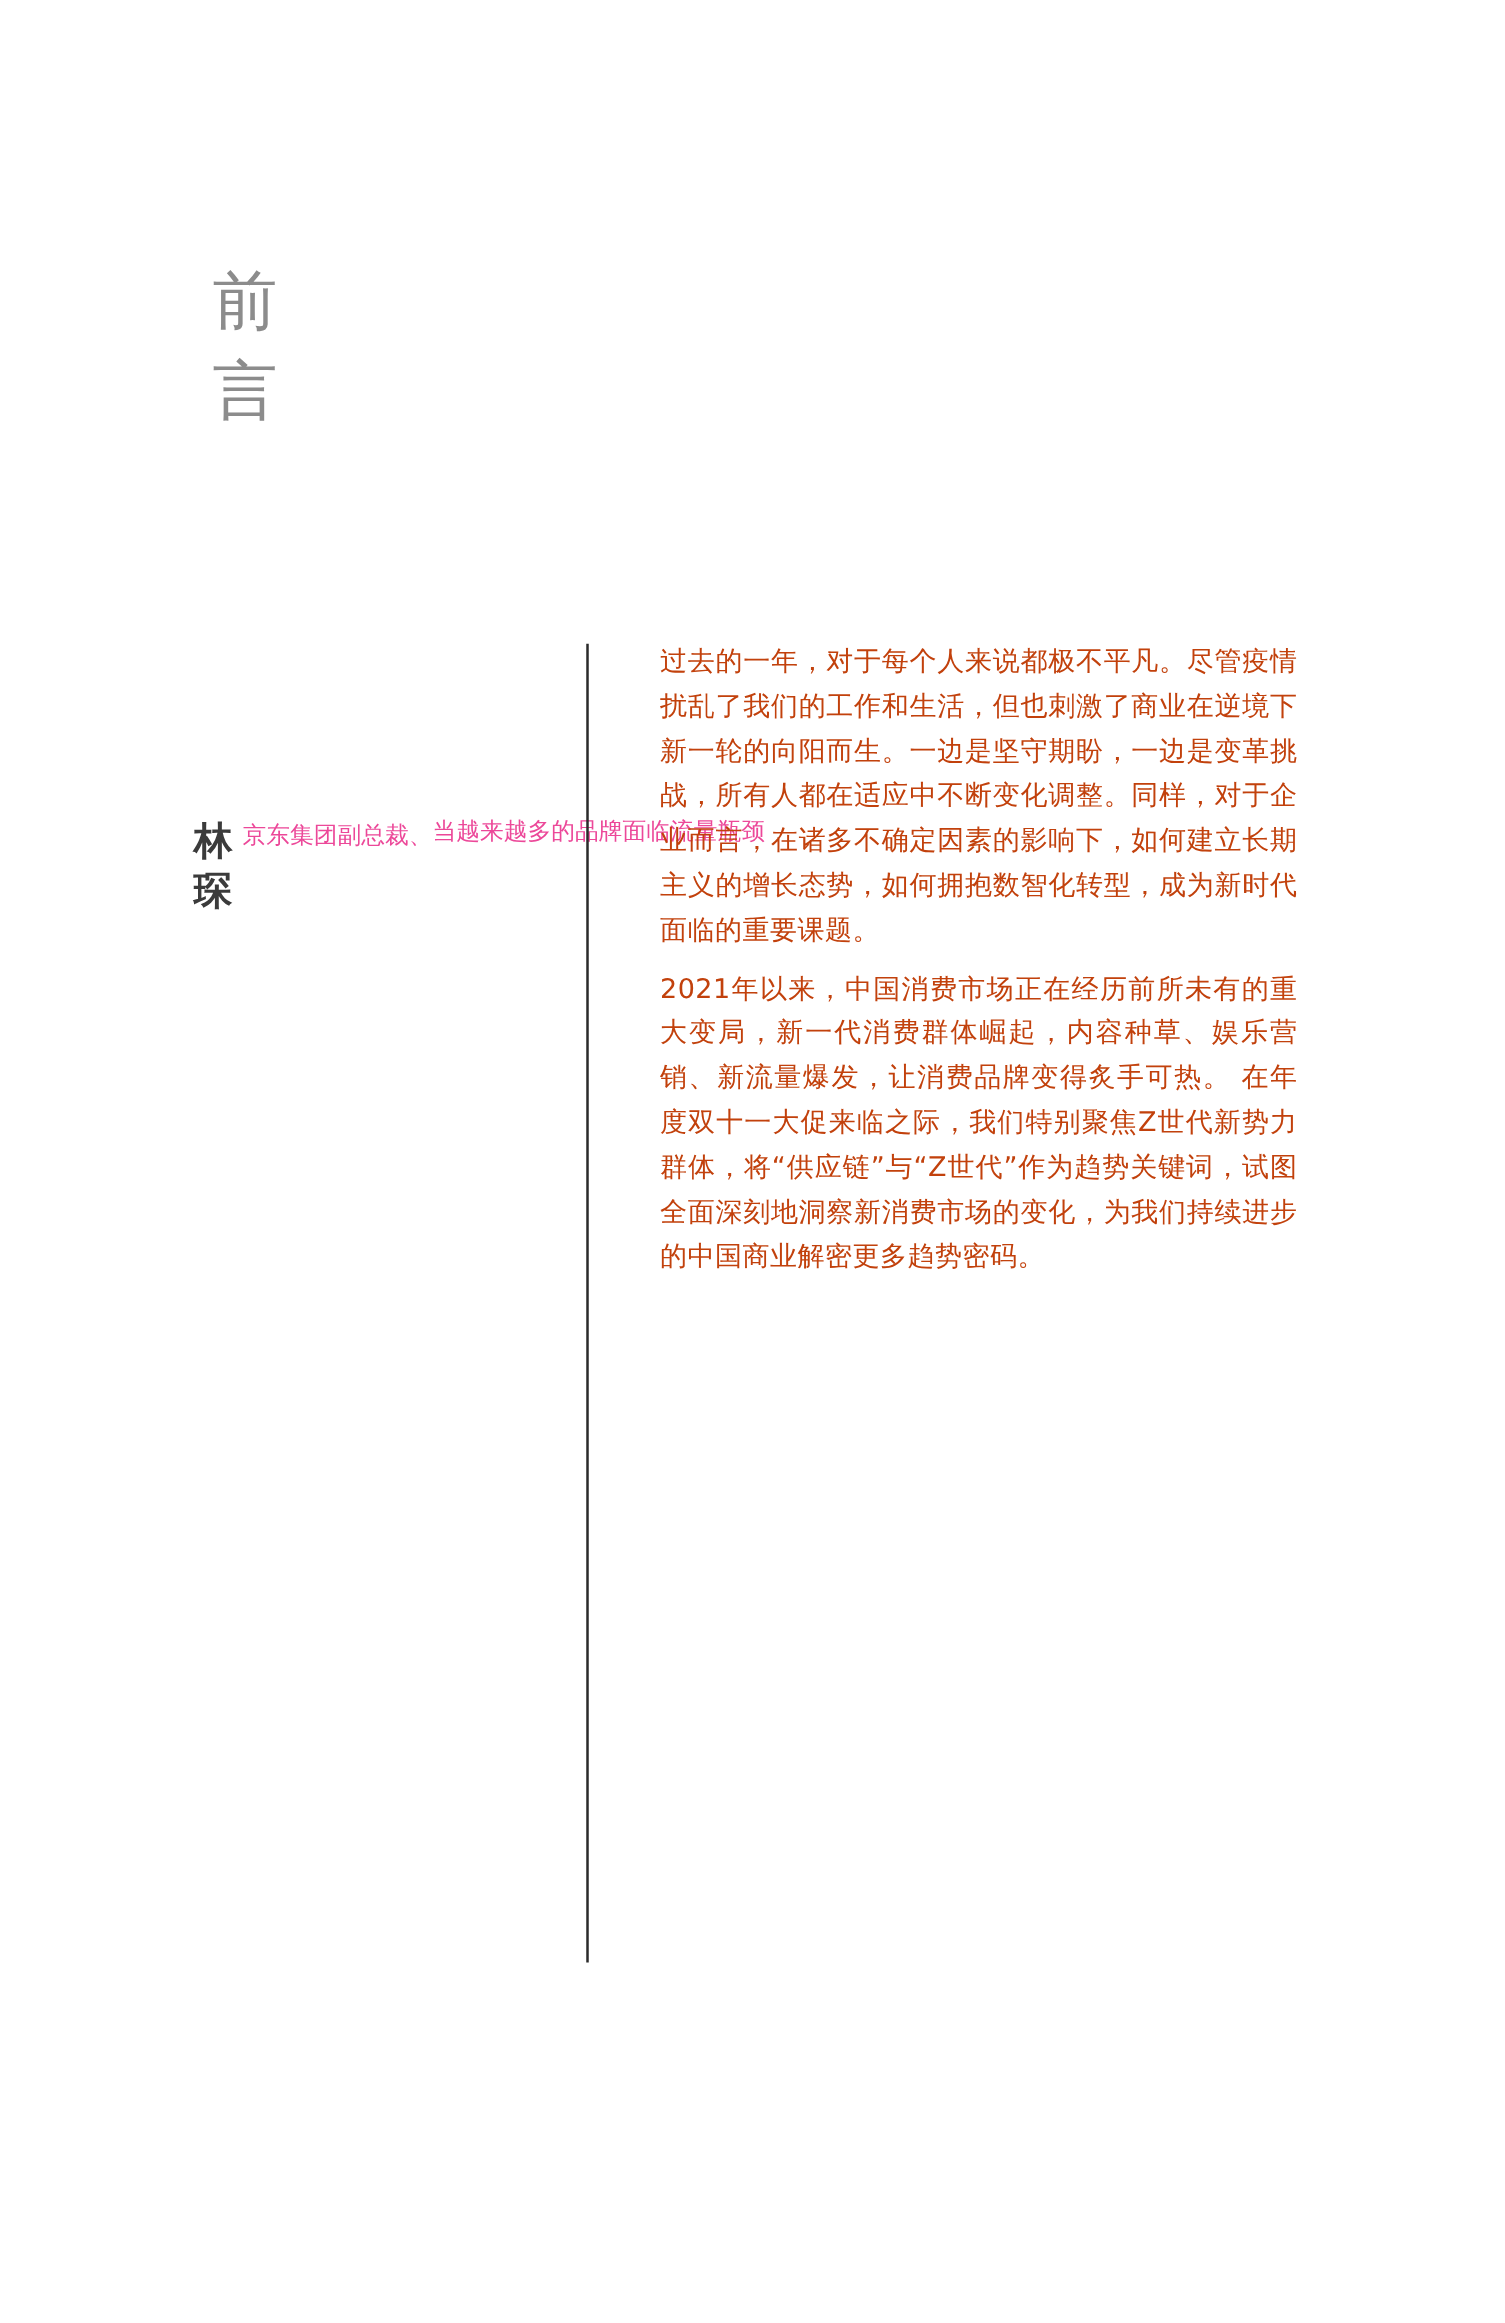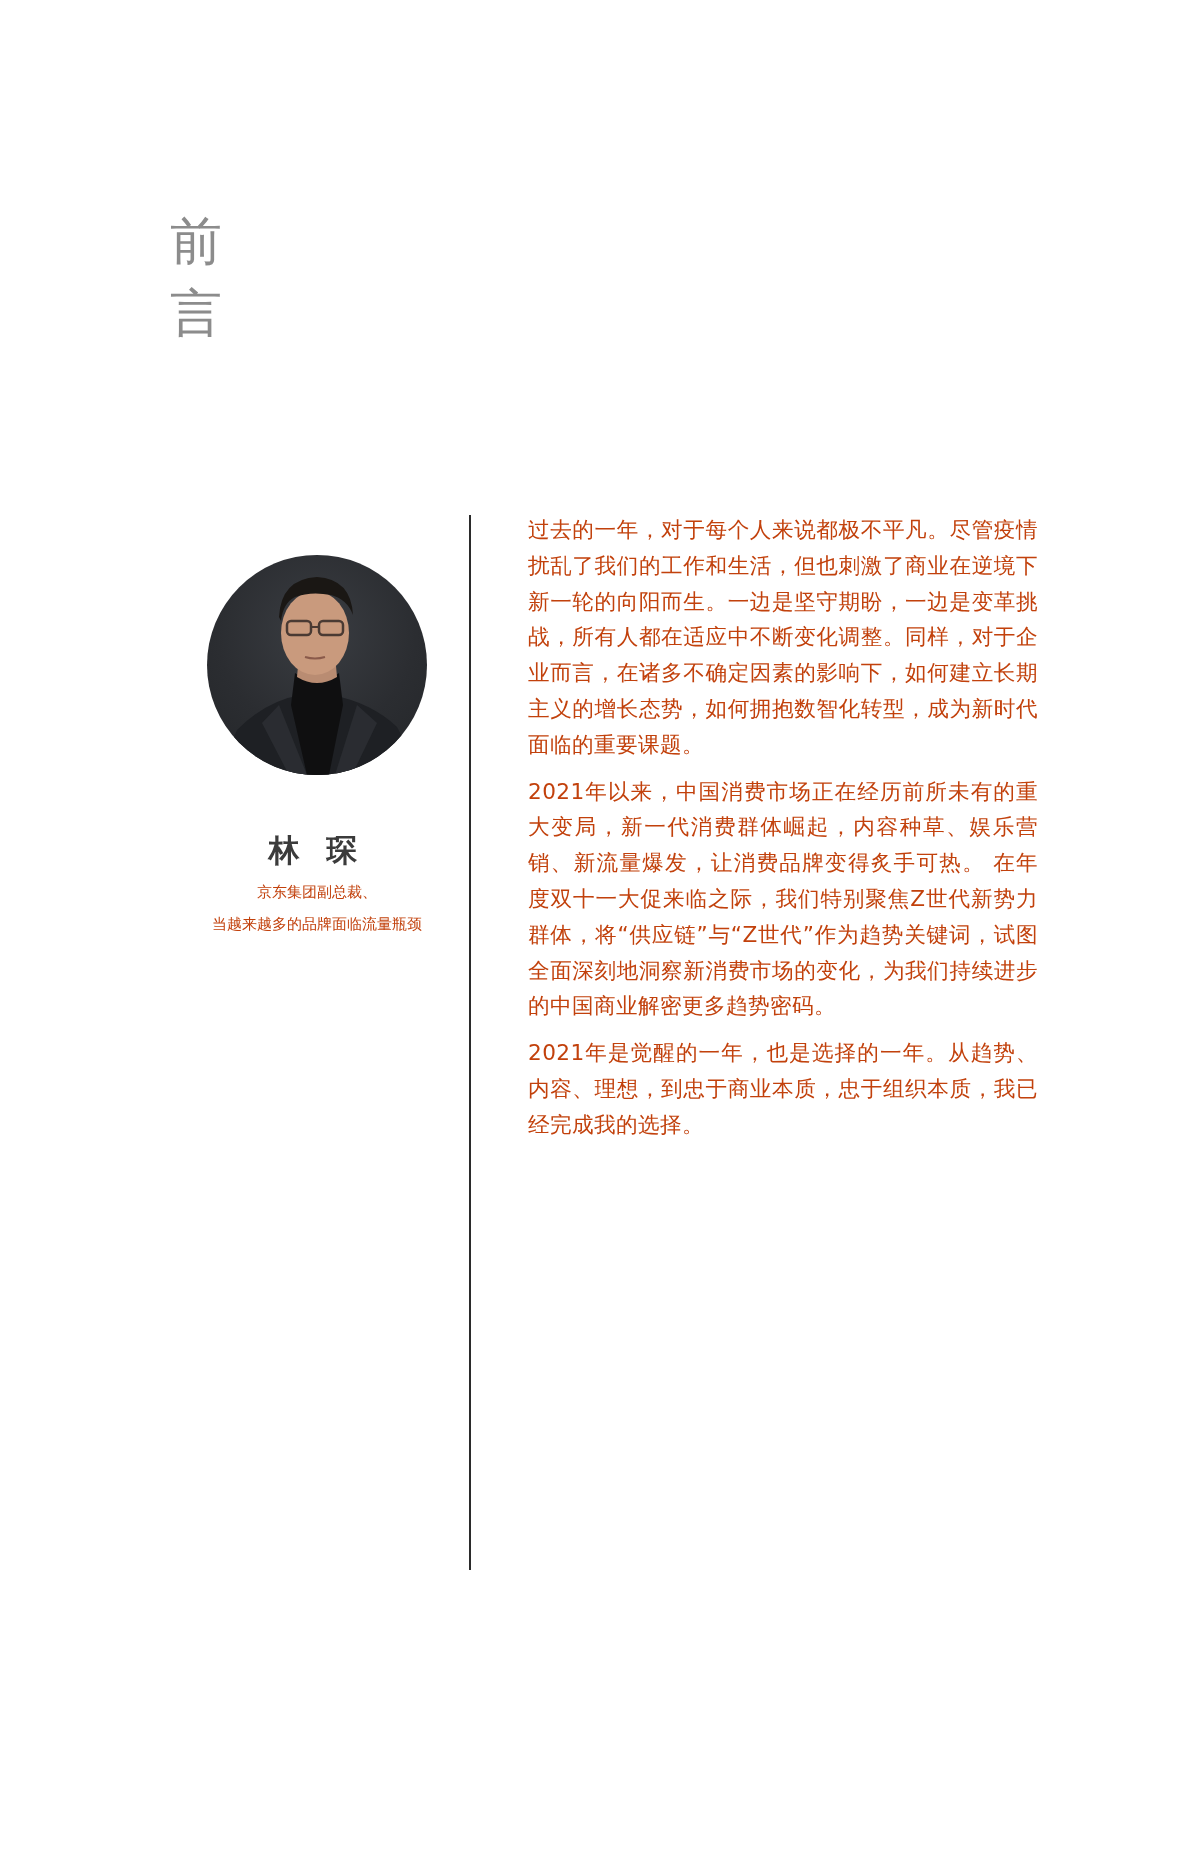--- a/index.html
+++ b/index.html
@@ -27,25 +27,25 @@
   .heading span {
     display: block;
     font-size: 52px;
     line-height: 72px;
     font-weight: 200;
     color: #8c8c8c;
     letter-spacing: 0;
   }
   .profile {
     position: absolute;
-    left: 172px;
+    left: 155px;
     top: 555px;
     width: 290px;
     display: flex;
-    flex-direction: column;
+    flex-direction: row;
     align-items: center;
   }
   .avatar {
     width: 220px;
     height: 220px;
     border-radius: 50%;
     background: radial-gradient(circle at 50% 35%, #3a3d42 0%, #2b2d31 55%, #232528 100%);
     position: relative;
     overflow: hidden;
   }
@@ -56,22 +56,22 @@
   }
   .name {
     margin-top: 55px;
     font-size: 31px;
     font-weight: bold;
     color: #3b3b3b;
     letter-spacing: 8px;
     line-height: 40px;
   }
   .title-line {
-    font-size: 15px;
-    color: #c2410c;
+    font-size: 19px;
+    color: #ec4899;
     line-height: 32px;
     white-space: nowrap;
   }
   .title-line.first { margin-top: 6px; }
   .divider {
     position: absolute;
     left: 469px;
     top: 515px;
     width: 2px;
     height: 1055px;
@@ -128,14 +128,13 @@
   <div class="name">林 琛</div>
   <div class="title-line first">京东集团副总裁、</div>
   <div class="title-line">当越来越多的品牌面临流量瓶颈</div>
 </div>
 
 <div class="divider"></div>
 
 <div class="body-text">
   <p>过去的一年，对于每个人来说都极不平凡。尽管疫情扰乱了我们的工作和生活，但也刺激了商业在逆境下新一轮的向阳而生。一边是坚守期盼，一边是变革挑战，所有人都在适应中不断变化调整。同样，对于企业而言，在诸多不确定因素的影响下，如何建立长期主义的增长态势，如何拥抱数智化转型，成为新时代面临的重要课题。</p>
   <p>2021年以来，中国消费市场正在经历前所未有的重大变局，新一代消费群体崛起，内容种草、娱乐营销、新流量爆发，让消费品牌变得炙手可热。 在年度双十一大促来临之际，我们特别聚焦Z世代新势力群体，将“供应链”与“Z世代”作为趋势关键词，试图全面深刻地洞察新消费市场的变化，为我们持续进步的中国商业解密更多趋势密码。</p>
-  <p>2021年是觉醒的一年，也是选择的一年。从趋势、内容、理想，到忠于商业本质，忠于组织本质，我已经完成我的选择。</p>
 </div>
 
 </body></html>

